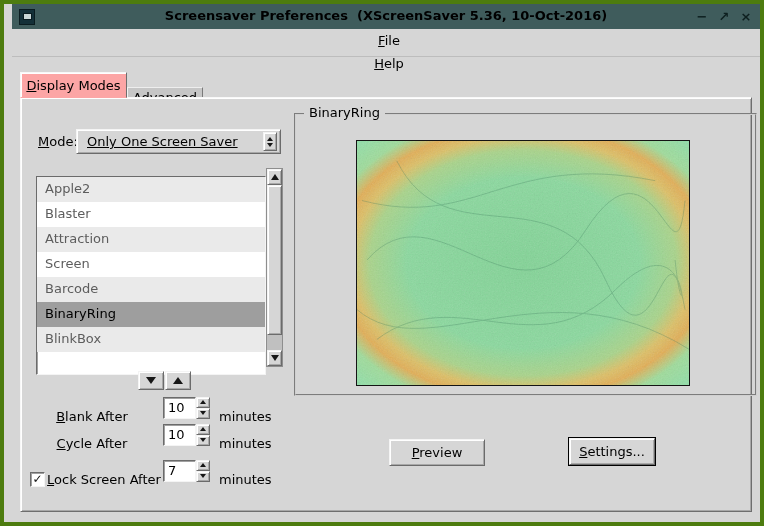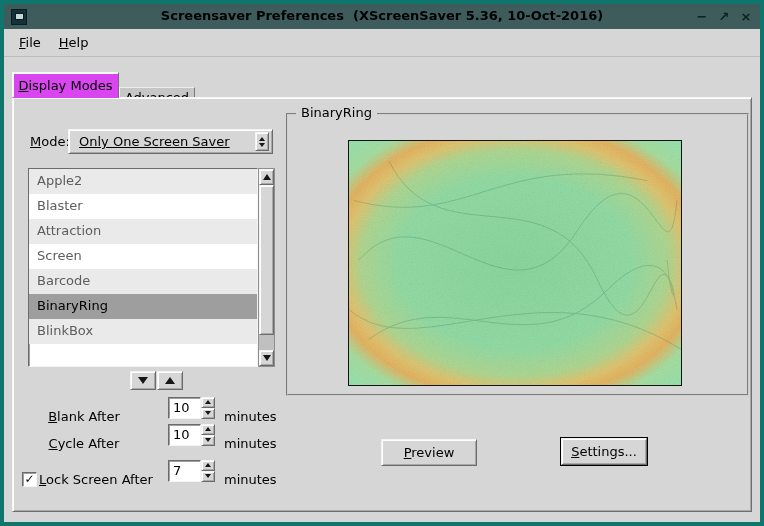--- a/index.html
+++ b/index.html
@@ -3,22 +3,23 @@
 <meta charset="utf-8">
 <style>
   * { box-sizing: border-box; margin: 0; padding: 0; }
   html,body { background:#ffffff; }
   body { font-family: "DejaVu Sans", sans-serif; font-size: 13px; color:#000; }
 
   .window {
     position: relative;
     width: 764px; height: 526px;
     background: #d6d6d6;
-    border: 4px solid #0f766e;
+    border: 4px solid #4d7c0f;
     overflow: hidden;
+    padding-left: 8px;
   }
 
   
   .titlebar {
     position: relative;
     height: 25px;
     background: #3f5c5c;
     display: flex; align-items: center;
   }
   .title-text {
@@ -38,30 +39,30 @@
     width: 20px; height: 19px; margin-left: 2px;
     display:flex; align-items:center; justify-content:center;
     color: #0d1f1f; font-size: 13px; font-weight: bold;
     cursor: default;
   }
 
   
   .menubar {
     height: 28px; background: #d6d6d6;
     border-bottom: 1px solid #bdbdbd;
-    display: flex; align-items: center; padding-left: 6px;
+    display: flex; align-items: center; padding-left: 6px; flex-direction: column;
   }
   .menu-item { padding: 4px 9px; }
 
   
   .content { position: relative; height: 461px; }
 
   .tab {
     position: absolute; text-align: center;
-    background: #d946ef;
+    background: #fca5a5;
   }
   .tab.active {
     left: 8px; top: 15px; width: 107px; height: 26px; z-index: 3;
     border: 1px solid; border-color: #f8f8f8 #6e6e6e transparent #f8f8f8;
     box-shadow: inset 1px 1px 0 #ffffff;
     padding-top: 5px;
   }
   .tab.inactive {
     left: 115px; top: 30px; width: 76px; height: 21px; z-index: 1;
     background: #c6c6c6;
@@ -104,21 +105,21 @@
     display:flex; align-items:center; cursor: default;
   }
   .combo-text { flex:1; padding-left:10px; text-decoration: underline; white-space:nowrap; }
   .combo-ind {
     width:14px; height:19px; margin-right:3px;
     display:flex; flex-direction:column; align-items:center; justify-content:center; gap:2px;
   }
 
   
   .listbox {
-    position:absolute; left:15px; top:70px; width:230px; height:199px;
+    position:absolute; left:15px; top:78px; width:230px; height:199px;
     overflow:hidden; background:#ffffff;
   }
   .list-row { height:25px; line-height:24px; padding-left:8px; color:#5d5d5d; white-space:nowrap; }
   .list-row:nth-child(odd) { background:#eaeaea; }
   .list-row:nth-child(even){ background:#ffffff; }
   .list-row.selected { background:#9e9e9e !important; color:#000; }
 
   .scrollbar {
     position:absolute; left:245px; top:70px; width:17px; height:199px;
     background:#c0c0c0; border:1px solid #8e8e8e;
@@ -144,21 +145,21 @@
   .timer-row.cycle { top:334px; }
   .timer-row.lock  { top:370px; }
   .timer-label { width:142px; text-align:center; white-space:nowrap; }
   .timer-label.lock-label { width:118px; }
   .checkbox {
     width:15px; height:15px; margin-left:9px;
     display:flex; align-items:center; justify-content:center;
     font-size:12px; font-weight:bold; color:#101010; line-height:13px;
     cursor:default;
   }
-  .spin { margin-left:13px; display:flex; height:40px; }
+  .spin { display:flex; height:40px; }
   .spin-entry { width:33px; height:22px; line-height:20px; padding-left:4px; }
   .spin-btns { width:14px; height:22px; display:flex; flex-direction:column; }
   .spin-b { flex:1; display:flex; align-items:center; justify-content:center; cursor:default; }
   .unit { margin-left:9px; white-space:nowrap; }
 
   
   .frame {
     position:absolute; left:273px; top:15px; width:463px; height:283px;
     border:2px groove #d0d0d0;
   }

